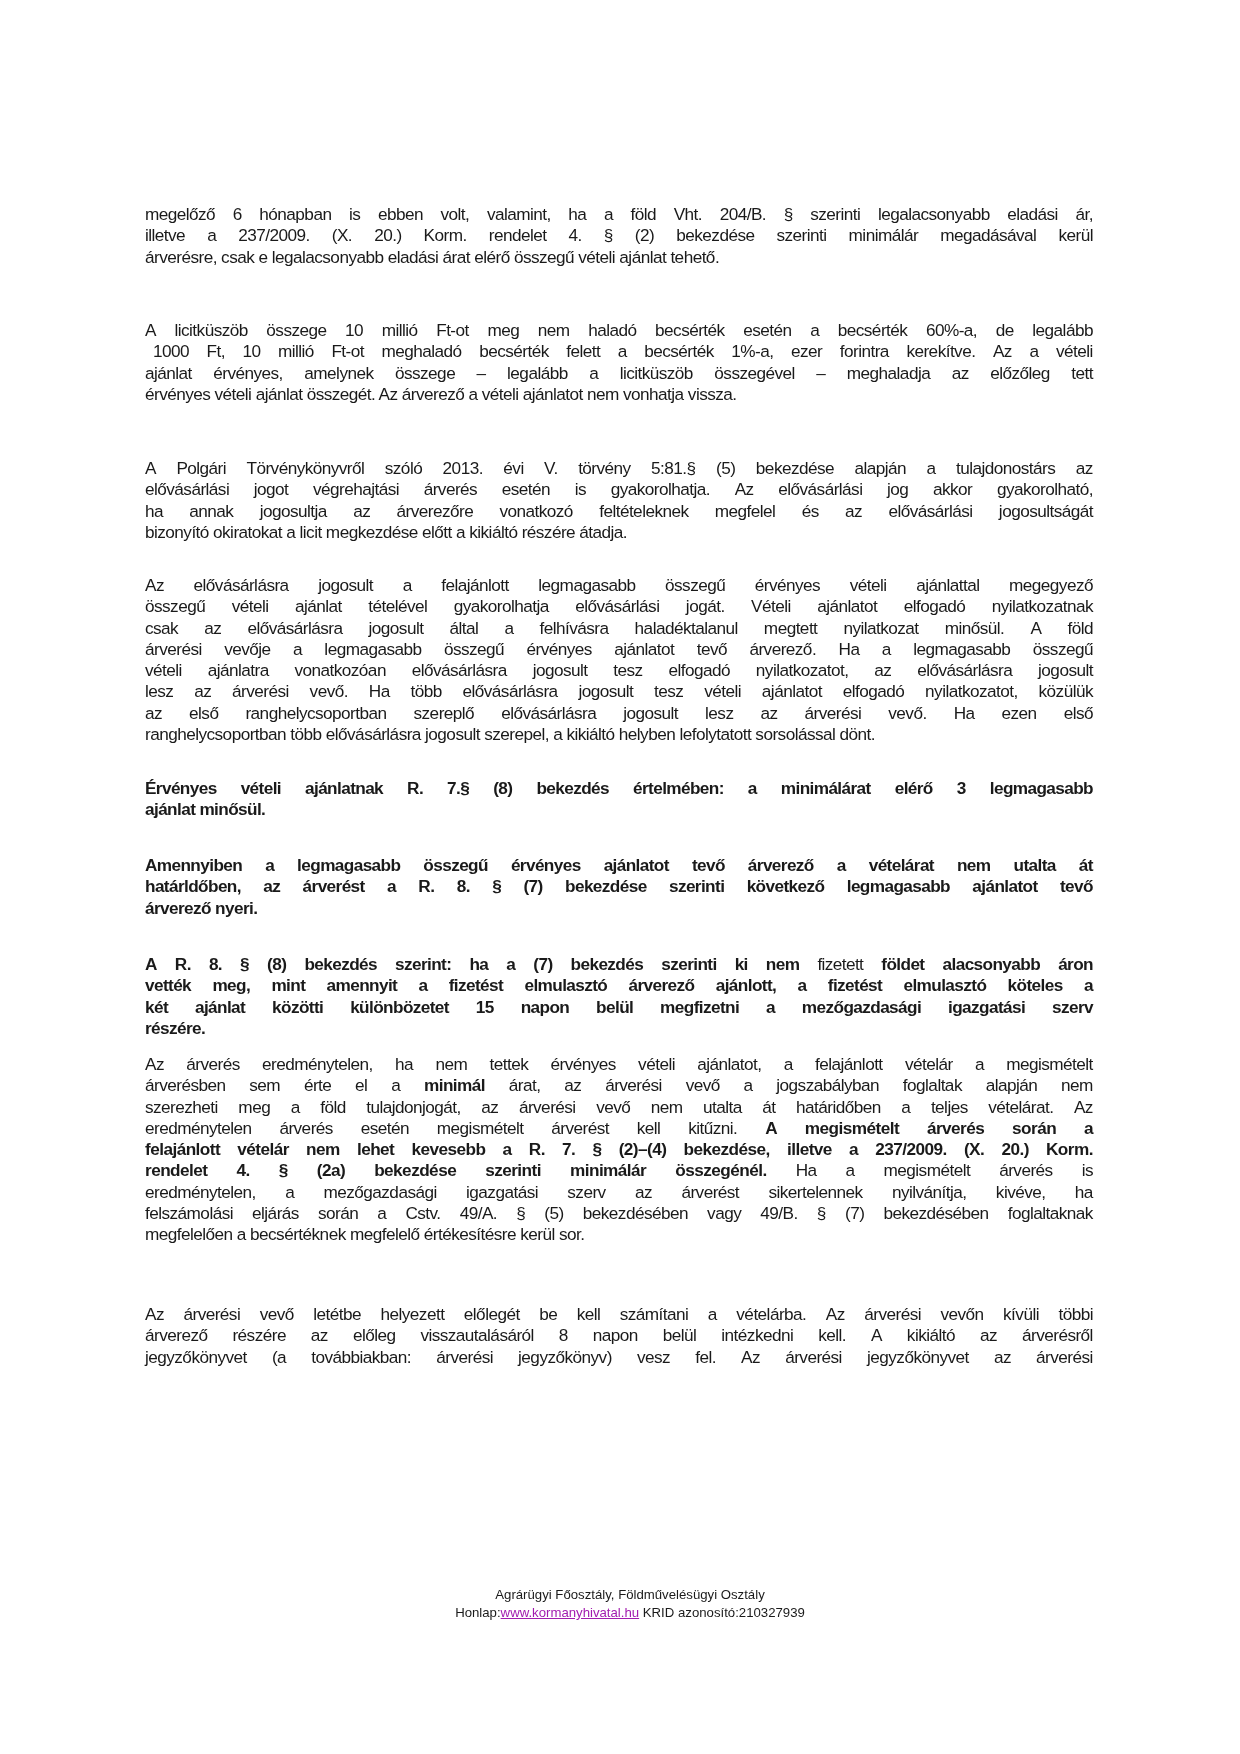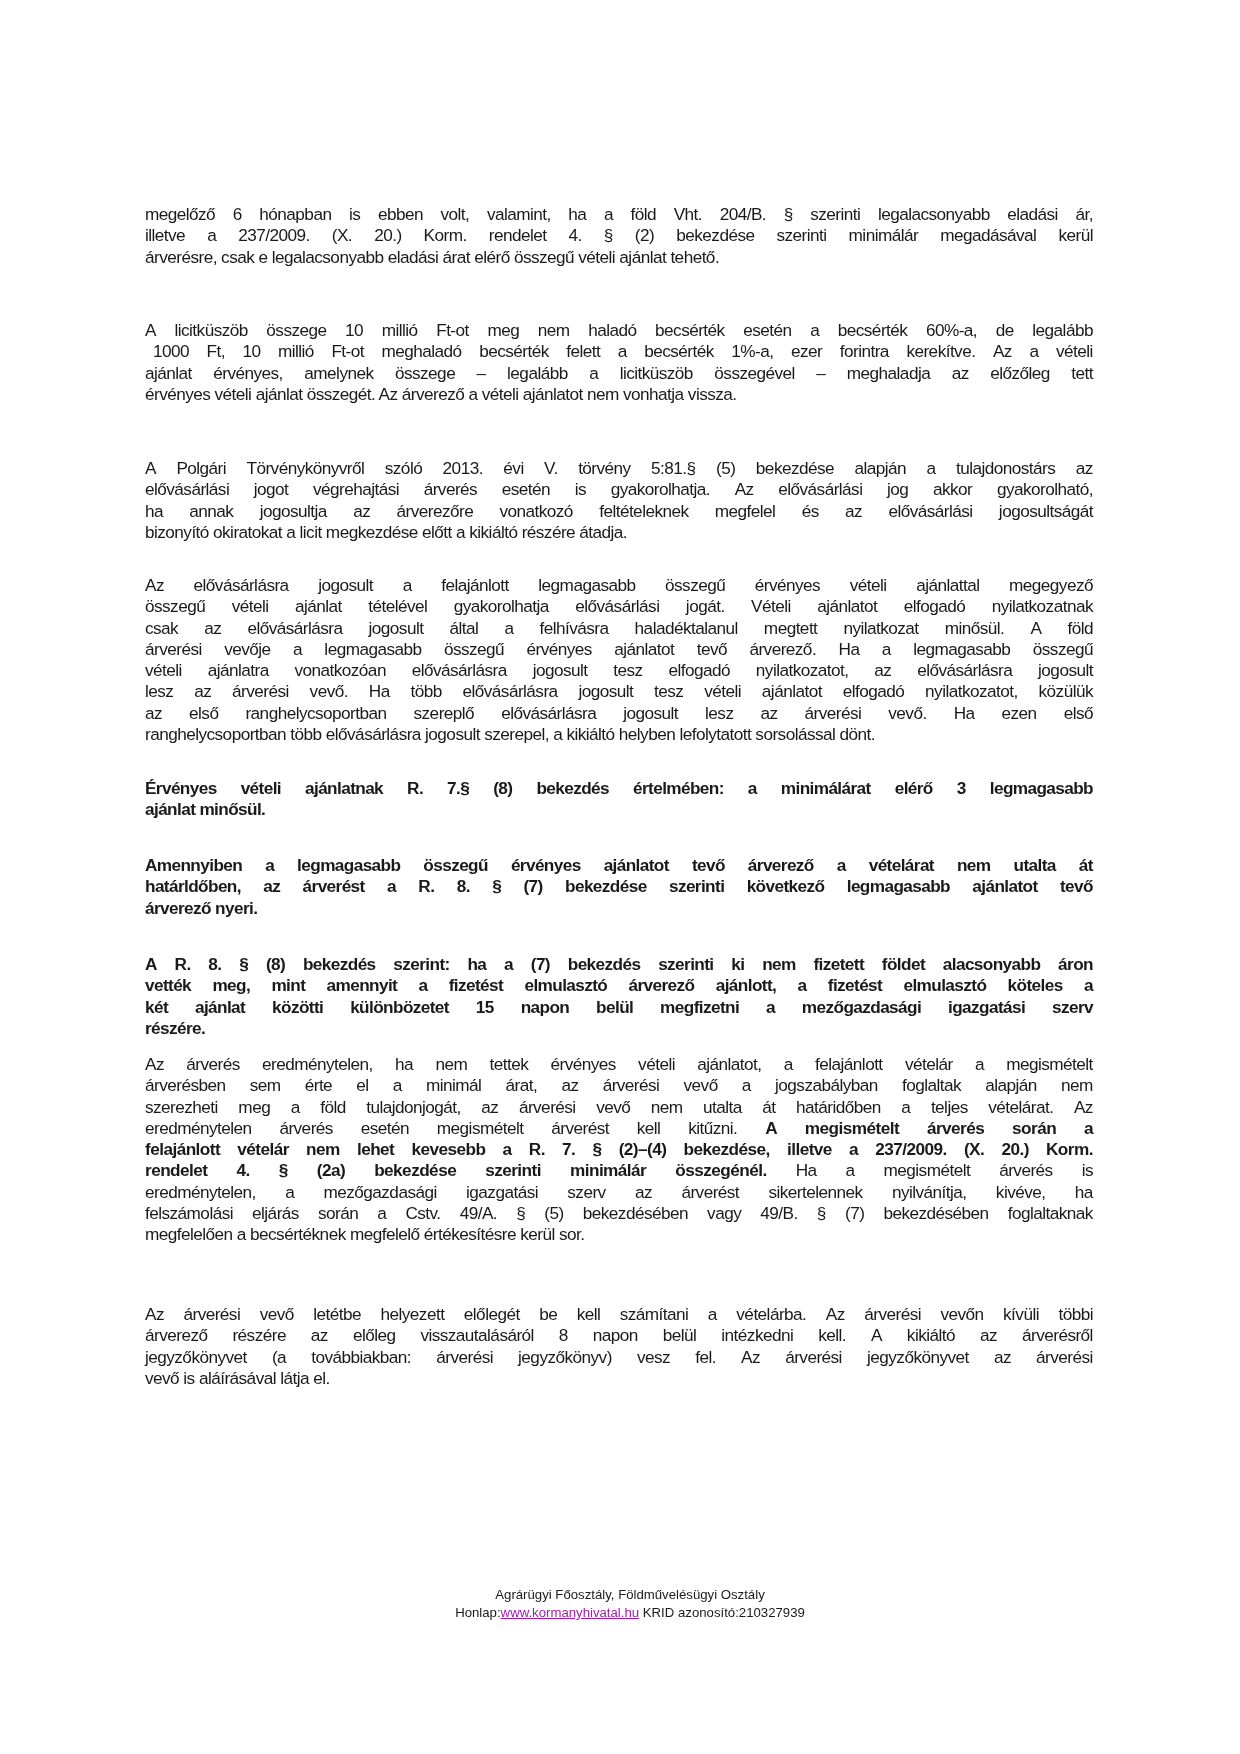--- a/index.html
+++ b/index.html
@@ -339,21 +339,21 @@
         <span style="font-weight: bold;">(8)</span>
         <span style="font-weight: bold;">bekezdés</span>
         <span style="font-weight: bold;">szerint:</span>
         <span style="font-weight: bold;">ha</span>
         <span style="font-weight: bold;">a</span>
         <span style="font-weight: bold;">(7)</span>
         <span style="font-weight: bold;">bekezdés</span>
         <span style="font-weight: bold;">szerinti</span>
         <span style="font-weight: bold;">ki</span>
         <span style="font-weight: bold;">nem</span>
-        <span style="font-weight: bold;">fizetett</span>
+        <span style="font-weight: normal;">fizetett</span>
         <span style="font-weight: bold;">földet</span>
         <span style="font-weight: bold;">alacsonyabb</span>
         <span style="font-weight: bold;">áron</span>
       </div>
       <div class="jline">
         <span style="font-weight: bold;">vették</span>
         <span style="font-weight: bold;">meg,</span>
         <span style="font-weight: bold;">mint</span>
         <span style="font-weight: bold;">amennyit</span>
         <span style="font-weight: bold;">a</span>
@@ -399,21 +399,21 @@
         <span style="font-weight: normal;">vételár</span>
         <span style="font-weight: normal;">a</span>
         <span style="font-weight: normal;">megismételt</span>
       </div>
       <div class="jline">
         <span style="font-weight: normal;">árverésben</span>
         <span style="font-weight: normal;">sem</span>
         <span style="font-weight: normal;">érte</span>
         <span style="font-weight: normal;">el</span>
         <span style="font-weight: normal;">a</span>
-        <span style="font-weight: normal;">minimál</span>
+        <span style="font-weight: bold;">minimál</span>
         <span style="font-weight: normal;">árat,</span>
         <span style="font-weight: normal;">az</span>
         <span style="font-weight: normal;">árverési</span>
         <span style="font-weight: normal;">vevő</span>
         <span style="font-weight: normal;">a</span>
         <span style="font-weight: normal;">jogszabályban</span>
         <span style="font-weight: normal;">foglaltak</span>
         <span style="font-weight: normal;">alapján</span>
         <span style="font-weight: normal;">nem</span>
       </div>
@@ -557,21 +557,20 @@
         <span style="font-weight: normal;">árverési</span>
         <span style="font-weight: normal;">jegyzőkönyv)</span>
         <span style="font-weight: normal;">vesz</span>
         <span style="font-weight: normal;">fel.</span>
         <span style="font-weight: normal;">Az</span>
         <span style="font-weight: normal;">árverési</span>
         <span style="font-weight: normal;">jegyzőkönyvet</span>
         <span style="font-weight: normal;">az</span>
         <span style="font-weight: normal;">árverési</span>
       </div>
-      <div style="white-space: nowrap;"><span style="font-weight: normal;">vevő</span><span style="font-weight: normal;"> is</span><span style="font-weight: normal;"> aláírásával</span><span style="font-weight: normal;"> látja</span><span style="font-weight: normal;"> el.</span></div>
     </div>
 
   <div class="footer" style="top:1586px;margin-left:10px;">
     <div>Agrárügyi Főosztály, Földművelésügyi Osztály</div>
     <div>
       <span>Honlap:</span><a>www.kormanyhivatal.hu</a><span> KRID azonosító:210327939</span>
     </div>
   </div>
 
 </div>

